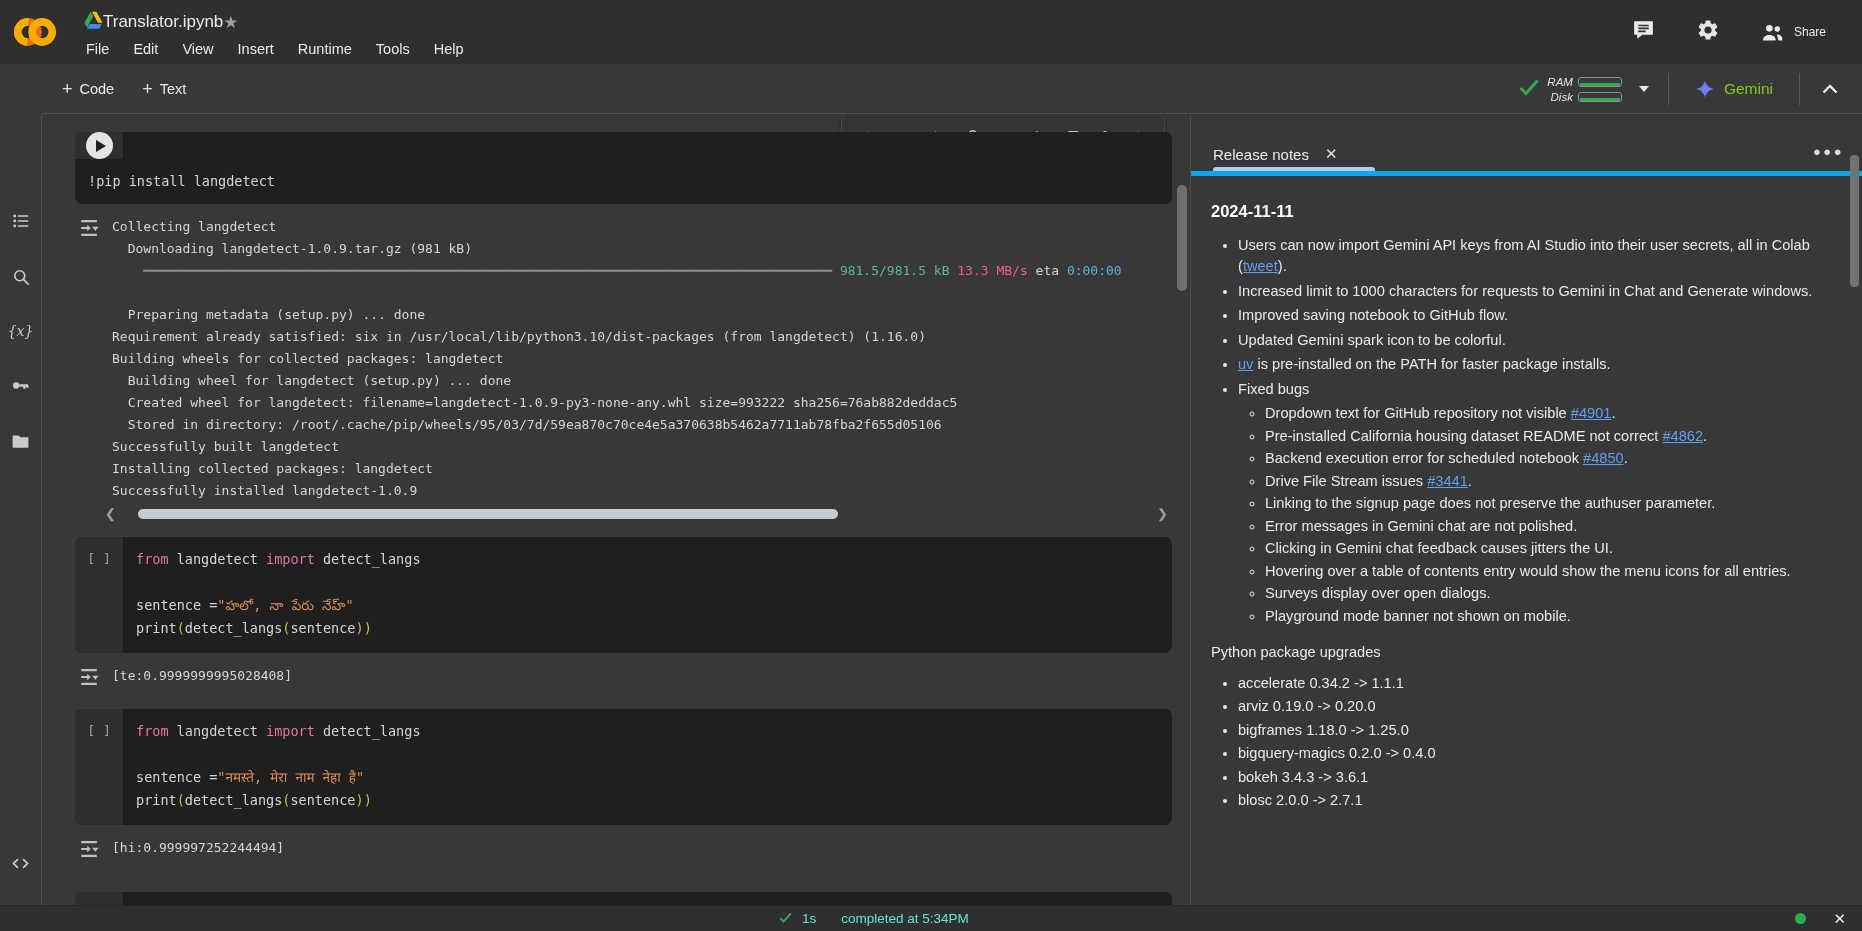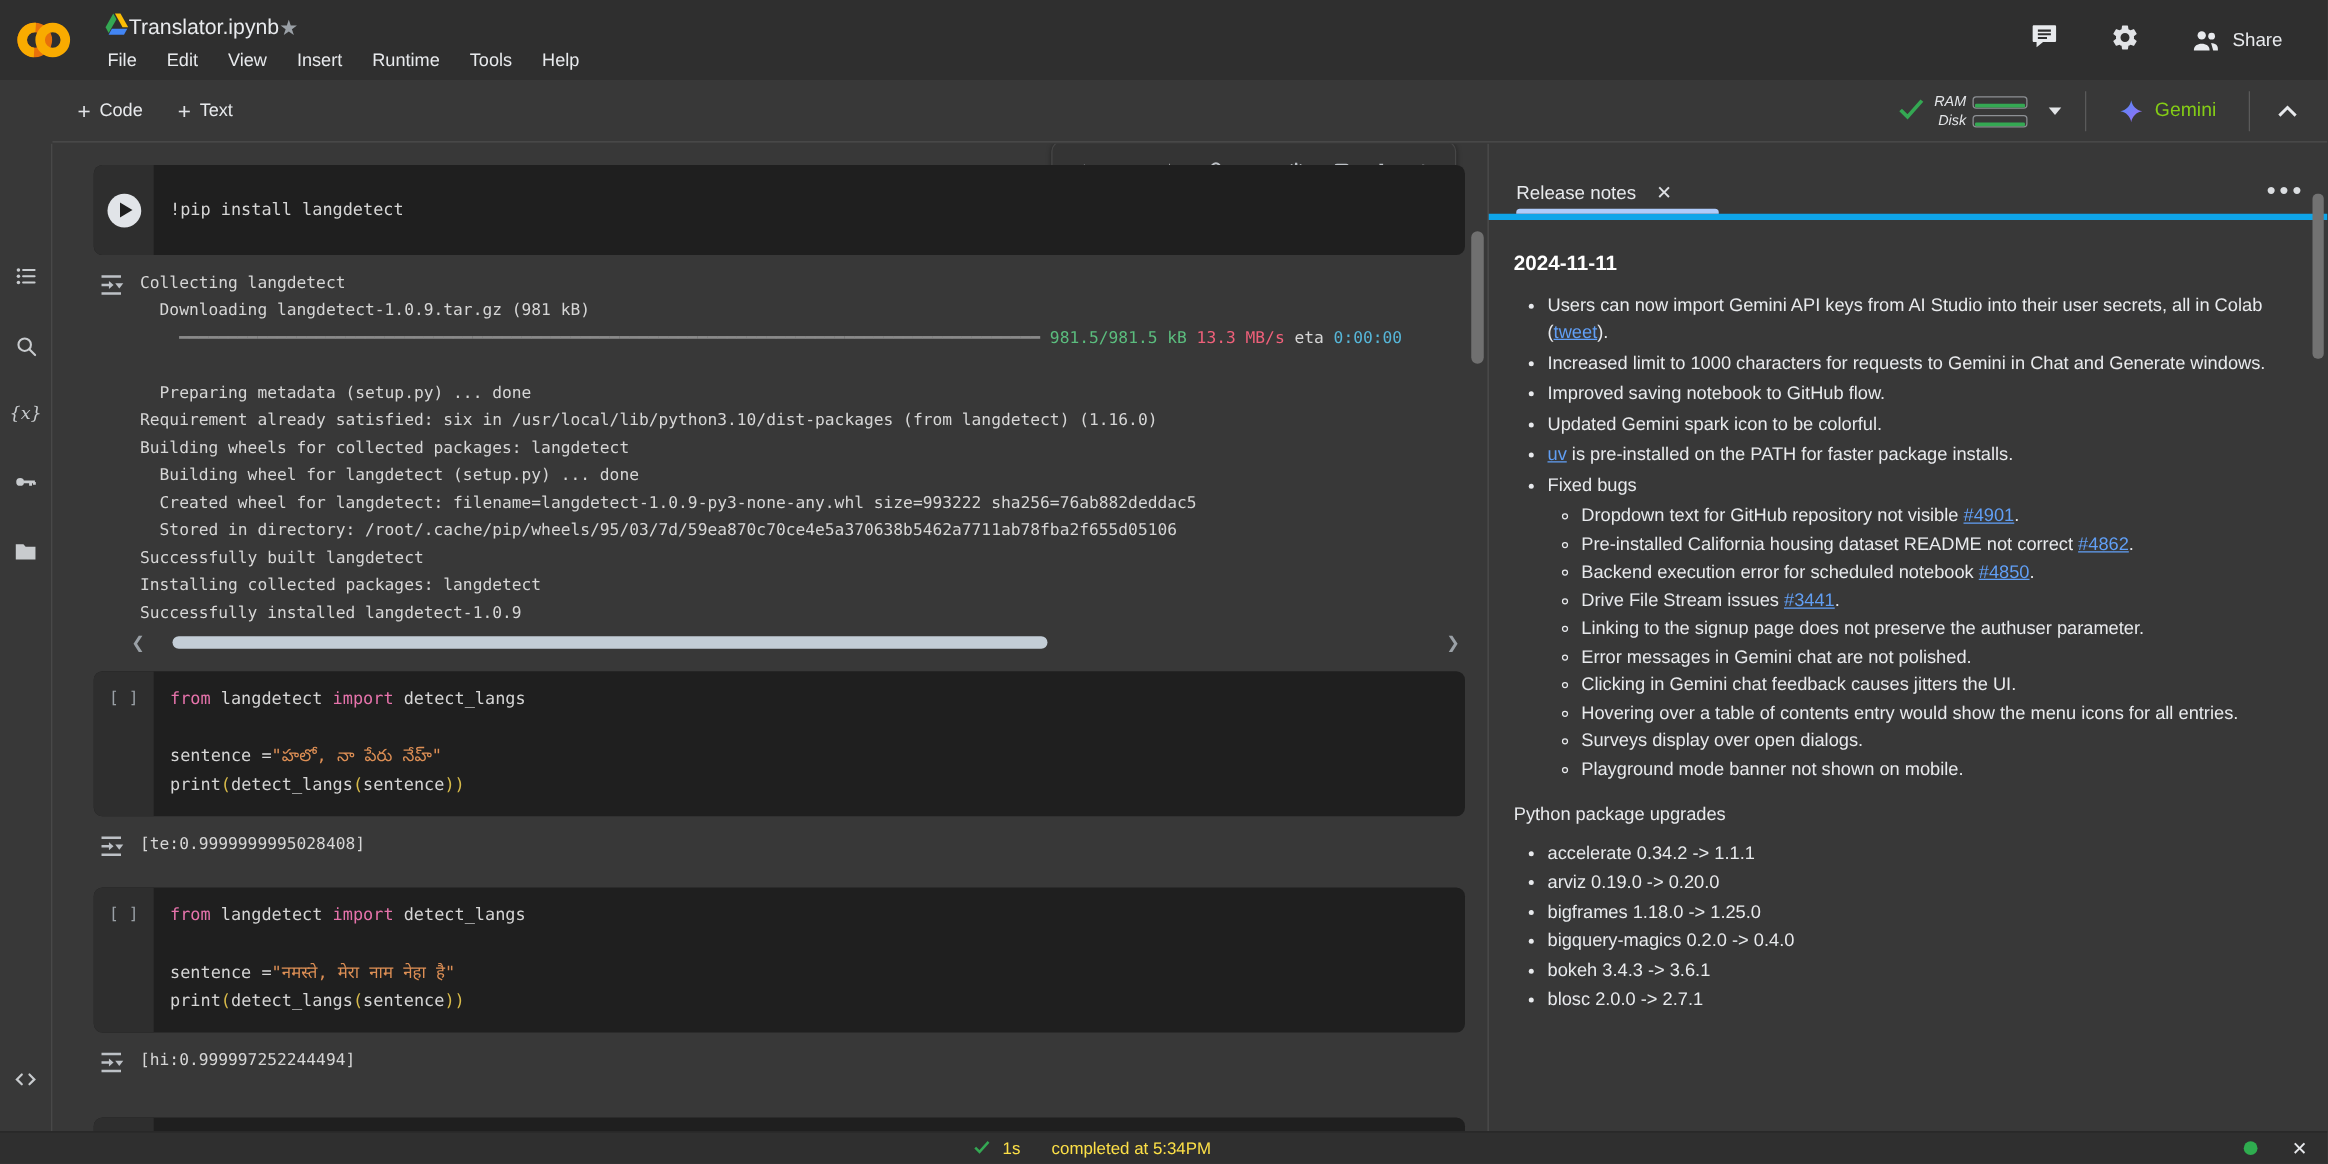--- a/index.html
+++ b/index.html
@@ -9,21 +9,21 @@
 
   
   .topbar{position:absolute;left:0;top:0;width:100%;height:64px;background:#2f2f2f;}
   .logo{position:absolute;left:12px;top:9px;}
   .title-row{position:absolute;left:84px;top:9px;height:26px;display:flex;align-items:center;gap:0;}
   .nb-title{font-size:17px;color:#e8eaed;}
   .star{color:#9aa0a6;font-size:17px;line-height:1;}
   .menus{position:absolute;left:86px;top:41px;display:flex;gap:24px;font-size:14.5px;color:#e8eaed;}
   .menu-item{cursor:default;}
   .top-actions{position:absolute;right:0;top:0;height:64px;display:flex;align-items:center;gap:40px;padding-right:36px;}
-  .share{display:flex;align-items:center;gap:9px;font-size:15px;color:#e8eaed;}
+  .share{display:flex;align-items:center;gap:9px;font-size:12px;color:#e8eaed;}
 
   
   .toolstrip{position:absolute;left:42px;top:64px;right:0;height:50px;background:#383838;border-bottom:1px solid #4d4d4d;box-sizing:border-box;}
   .addbtns{position:absolute;left:20px;top:0;height:50px;display:flex;align-items:center;gap:28px;}
   .addbtn{display:flex;align-items:center;gap:7px;font-size:14.5px;color:#e8eaed;}
   .plus{font-size:18px;line-height:1;color:#dfe1e5;}
   .strip-right{position:absolute;right:0;top:0;height:50px;display:flex;align-items:center;}
   .ramdisk{display:flex;flex-direction:column;gap:3px;margin:0 16px 0 4px;font-style:italic;}
   .meter-row{display:flex;align-items:center;gap:5px;}
   .meter-label{font-size:11.5px;color:#e3e5e8;width:28px;text-align:right;}
@@ -88,21 +88,21 @@
   ul.main>li{margin-bottom:3px;}
   ul.sub{list-style:circle;margin:3px 0 0;padding-left:27px;}
   ul.sub>li{margin-bottom:1px;}
   .pkg-h{margin-top:15px;}
   ul.pkgs{margin:9px 0 0;padding-left:27px;}
   ul.pkgs>li{margin-bottom:2px;}
   .pthumb{position:absolute;right:3px;top:40px;width:9px;height:132px;background:#727272;border-radius:4px;}
 
   
   .statusbar{position:absolute;left:0;right:0;bottom:0;height:26px;background:#2f2f2f;border-top:1px solid #272727;box-sizing:border-box;}
-  .sb-center{position:absolute;left:778px;top:0;height:25px;display:flex;align-items:center;gap:9px;font-size:13.5px;color:#fde047;}
+  .sb-center{position:absolute;left:778px;top:0;height:25px;display:flex;align-items:center;gap:9px;font-size:13.5px;color:#5eead4;}
   .sb-status{margin-left:16px;}
   .sb-right{position:absolute;right:16px;top:0;height:25px;display:flex;align-items:center;gap:27px;}
   .sb-dot{width:11px;height:11px;border-radius:50%;background:#2fac4f;}
   .sb-close{font-size:15px;color:#e8eaed;}
 </style>
 </head>
 <body>
 
 <div class="topbar">
   <span class="logo">
@@ -300,21 +300,21 @@
           <path d="M4.5 6.5h15M10 3.5h4M7.5 6.5 8.5 21h7l1-14.5" stroke="#bdc1c6" stroke-width="1.9" fill="none"></path>
           <path d="M10.3 10v7M13.7 10v7" stroke="#bdc1c6" stroke-width="1.7"></path>
         </svg>
       </span>
       <span class="ct-ic">
         <span class="dots3">⋮</span>
       </span>
     </div>
   <div class="cells" id="cells">
       <div class="cell">
-        <div class="codebox" style="height: 72px;">
+        <div class="codebox" style="height: 72px; flex-direction: column;">
           <div class="gutter g-run">
             <span class="runbtn">
               <span class="tri"></span>
             </span>
           </div>
           <div class="codearea single">
             <div class="cl"><span>!pip install langdetect</span></div>
           </div>
         </div>
         <div class="outrow">

